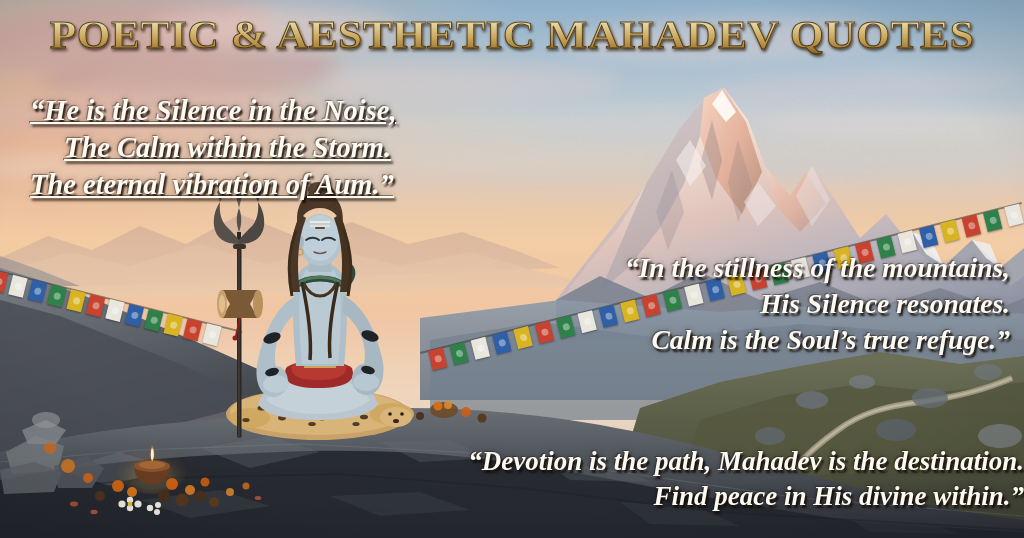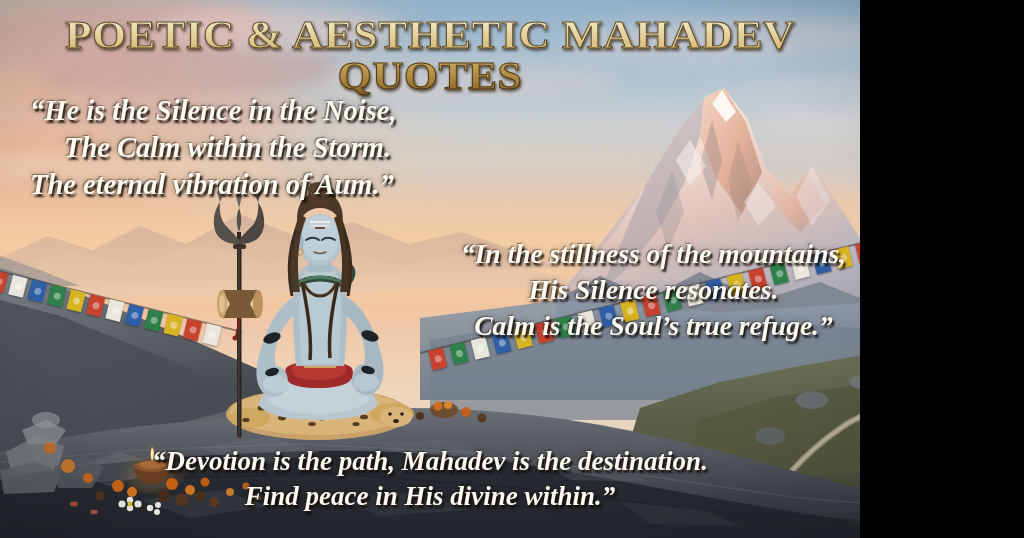--- a/index.html
+++ b/index.html
@@ -4,21 +4,21 @@
 <style>
   * { margin:0; padding:0; box-sizing:border-box; }
   html, body {
     width:1024px; height:538px; overflow:hidden;
     background:#000;
     font-family:"Liberation Serif", serif;
   }
 
   #poster {
     position:relative;
-    width:860px; height:538px;
+    width:1024px; height:538px;
     overflow:hidden;
   }
 
   
   .sky {
     position:absolute; inset:0;
     background:
       linear-gradient(180deg,
         #9db7cc 0%,
         #aec3d2 10%,
@@ -117,28 +117,28 @@
     font-weight:bold;
     color:#fdfaf2;
     line-height:1.30;
     white-space:nowrap;
     text-shadow:
       2px 2.5px 2px rgba(20,12,6,.85),
       -1px -1px 1px rgba(30,20,10,.45),
       0 0 6px rgba(0,0,0,.35);
   }
   .q1 { left:30px;  top:92px;  font-size:28.5px; text-align:left; }
-  .q1 .ln { display:block; }
+  .q1 .ln { display:block;text-decoration:underline; }
   .q1 .ln:nth-child(2) { padding-left:34px; }
   .q1 .ln:nth-child(3) { padding-left:0px; }
 
-  .q2 { right:14px; top:236px; font-size:27.5px; text-align:center; }
+  .q2 { right:14px; top:250px; font-size:27.5px; text-align:right; }
   .q2 .ln { display:block; }
 
-  .q3 { left:0; right:0; top:444px; font-size:27px; text-align:center; }
+  .q3 { left:0; right:0; top:444px; font-size:27px; text-align:right; }
   .q3 .ln { display:block; }
 
   
   .vignette {
     position:absolute; inset:0;
     pointer-events:none;
     background:radial-gradient(ellipse 95% 95% at 50% 45%,
       rgba(0,0,0,0) 52%, rgba(0,0,0,.18) 84%, rgba(0,0,0,.35) 100%);
   }
 </style>

